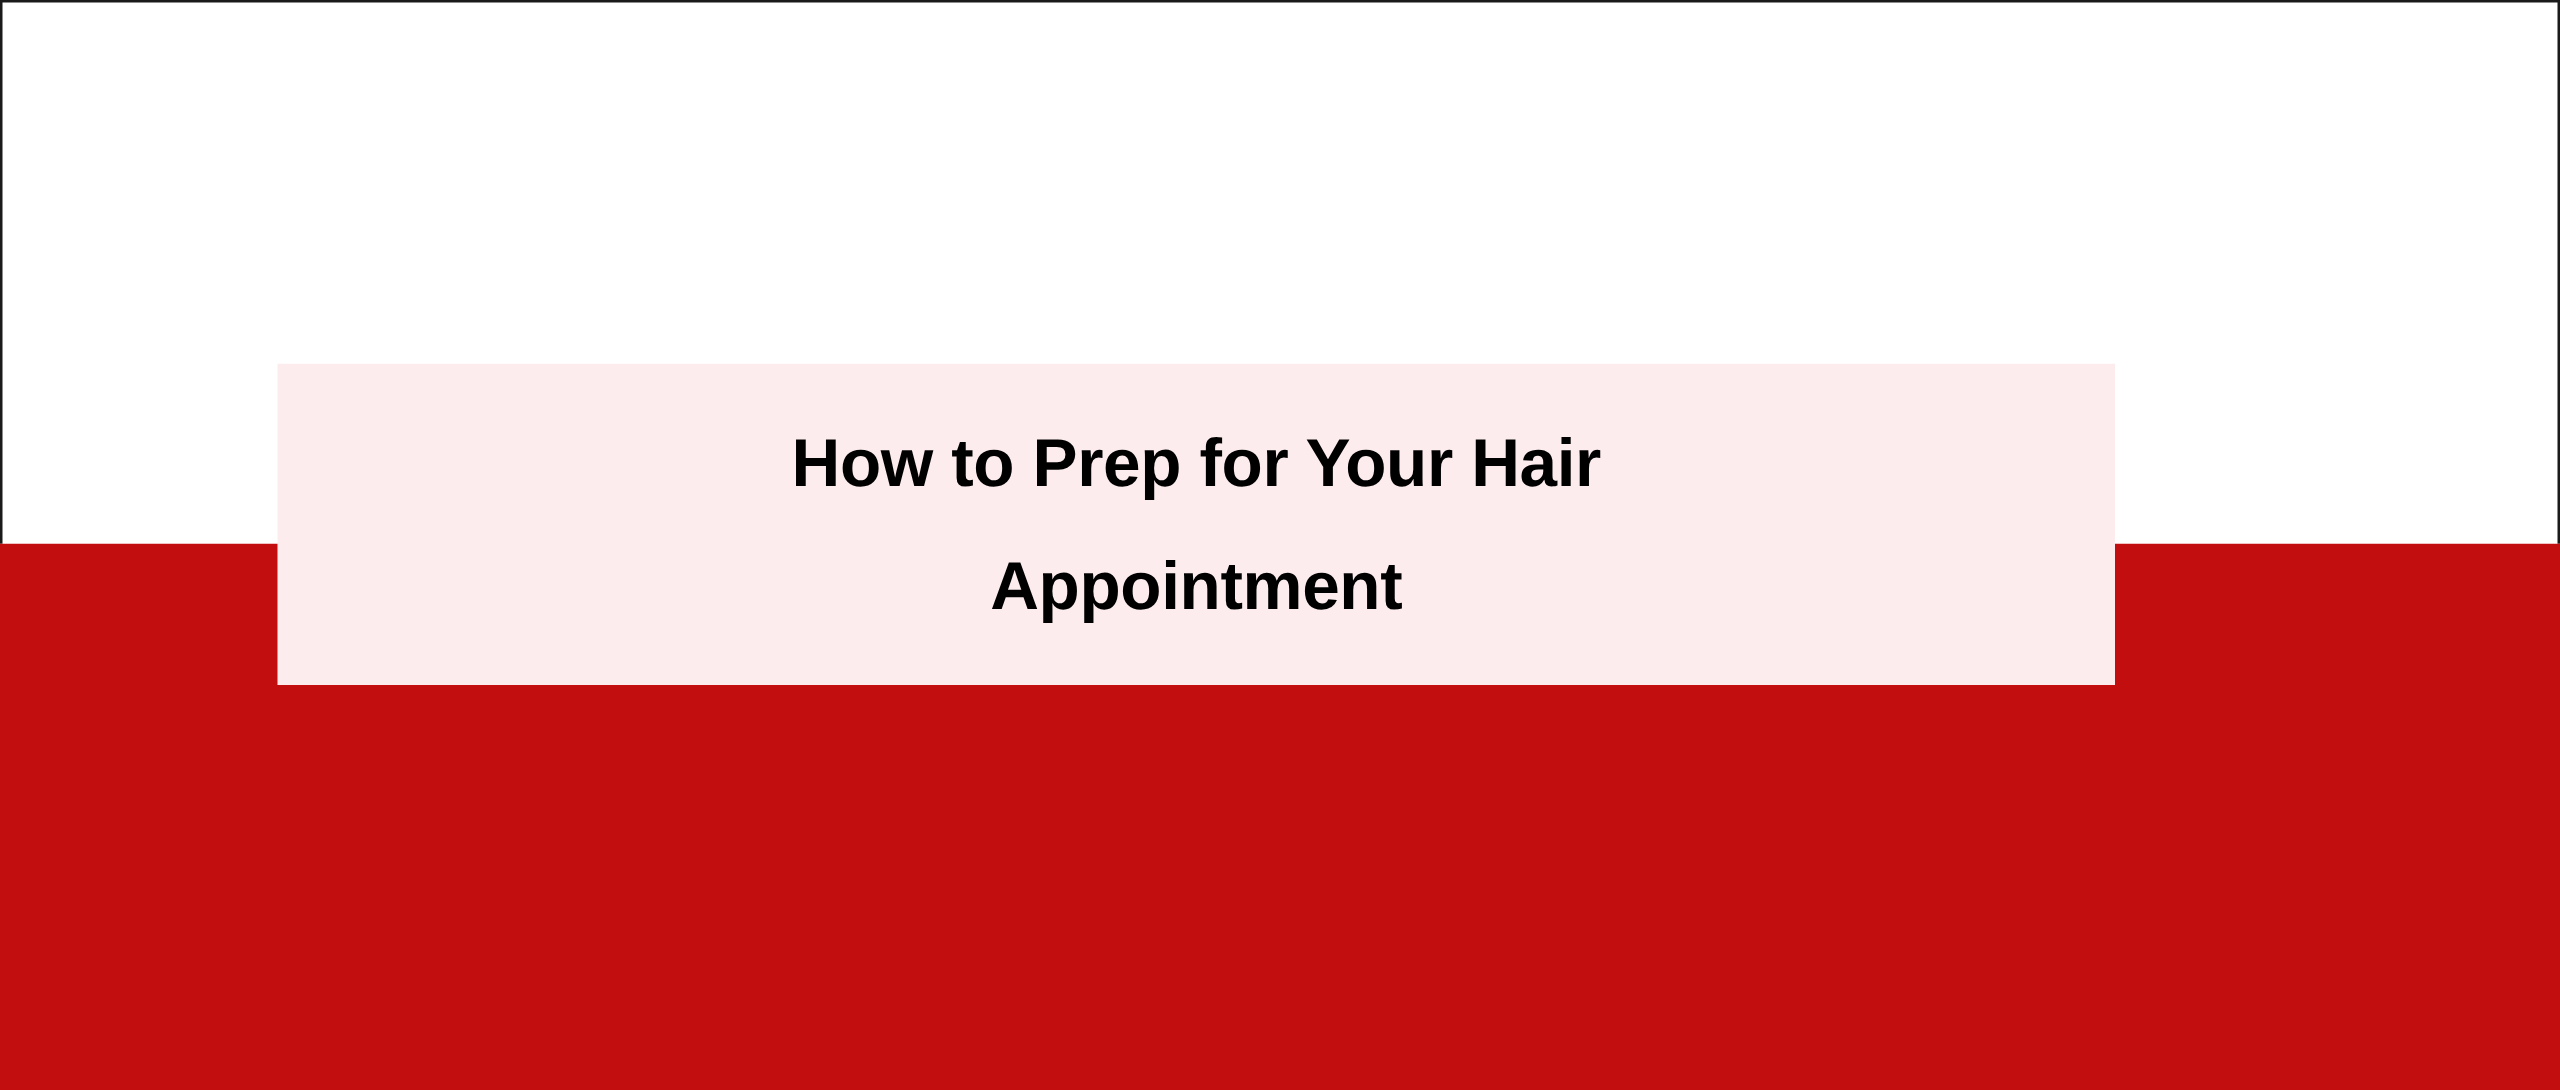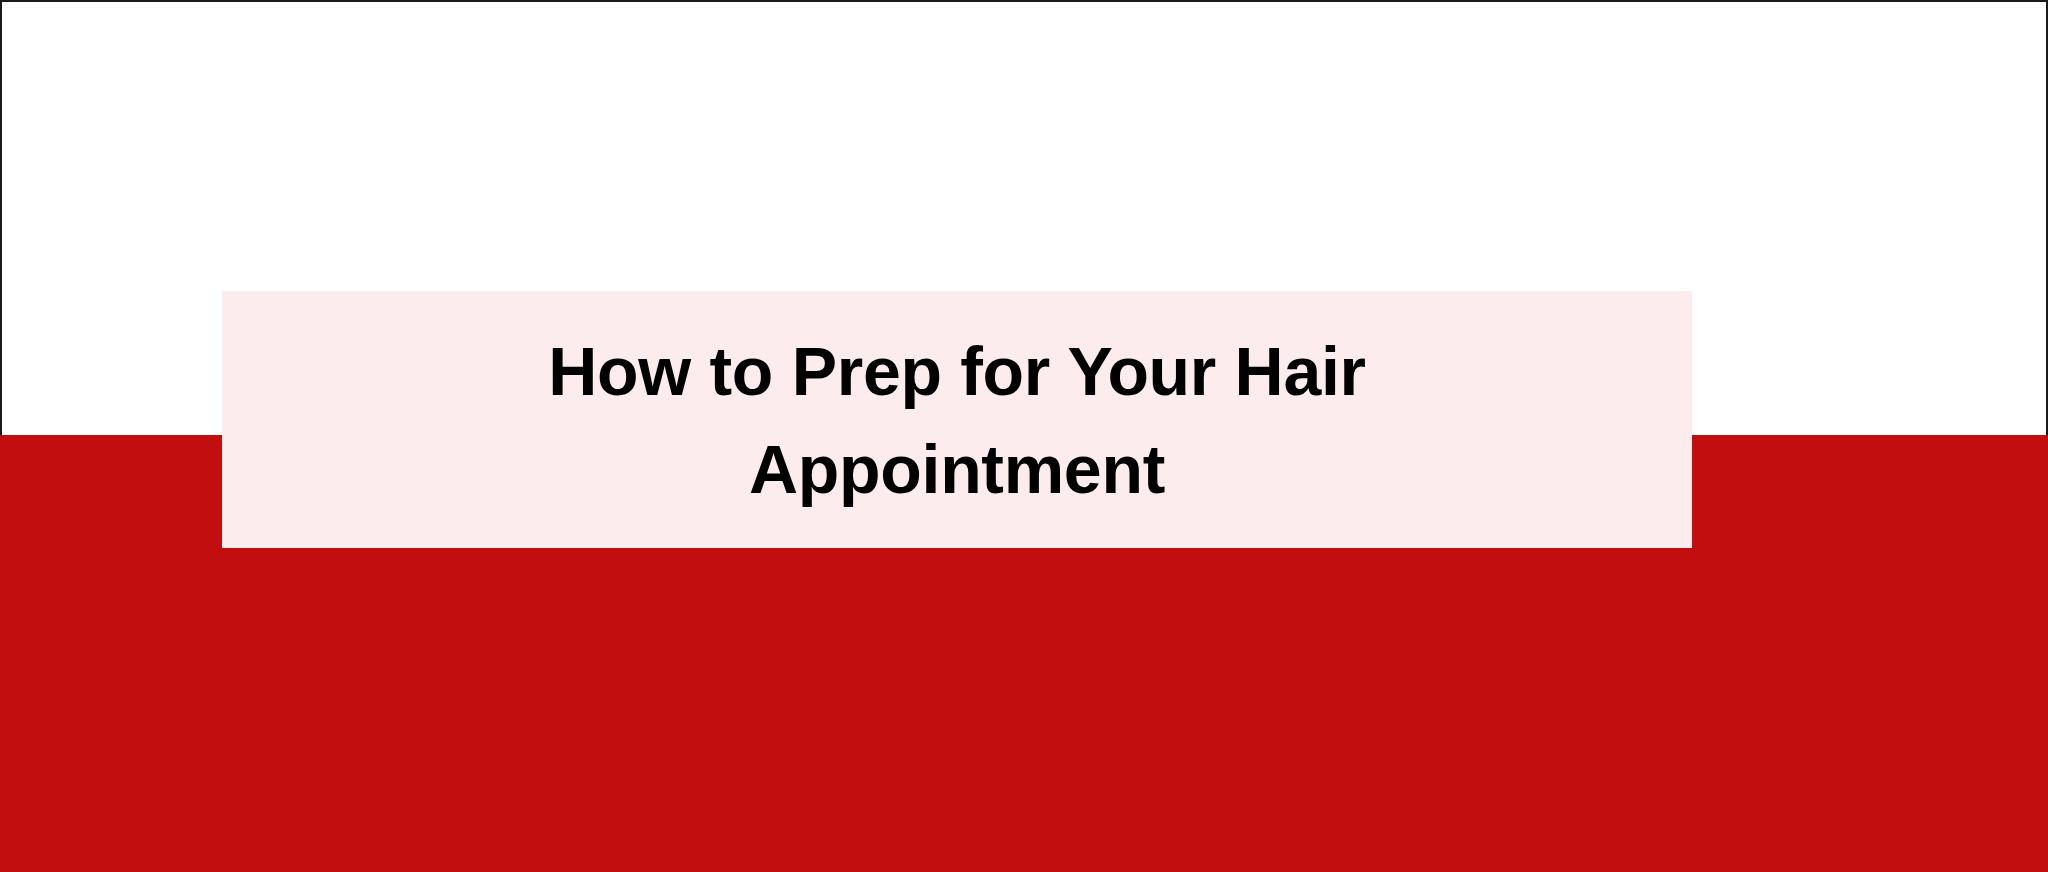--- a/index.html
+++ b/index.html
@@ -59,21 +59,21 @@
   }
 
   .title-text {
     margin: 0;
     padding: 0 40px;
     width: 100%;
     box-sizing: border-box;
     text-align: center;
     color: #000000;
     font-family: "Liberation Sans", sans-serif;
-    font-size: 68px;
+    font-size: 54px;
     font-weight: 700;
     line-height: 98px;
     letter-spacing: -0.3px;
     white-space: pre-line;
   }
 </style>
 </head>
 <body>
 
 <div id="canvas">

